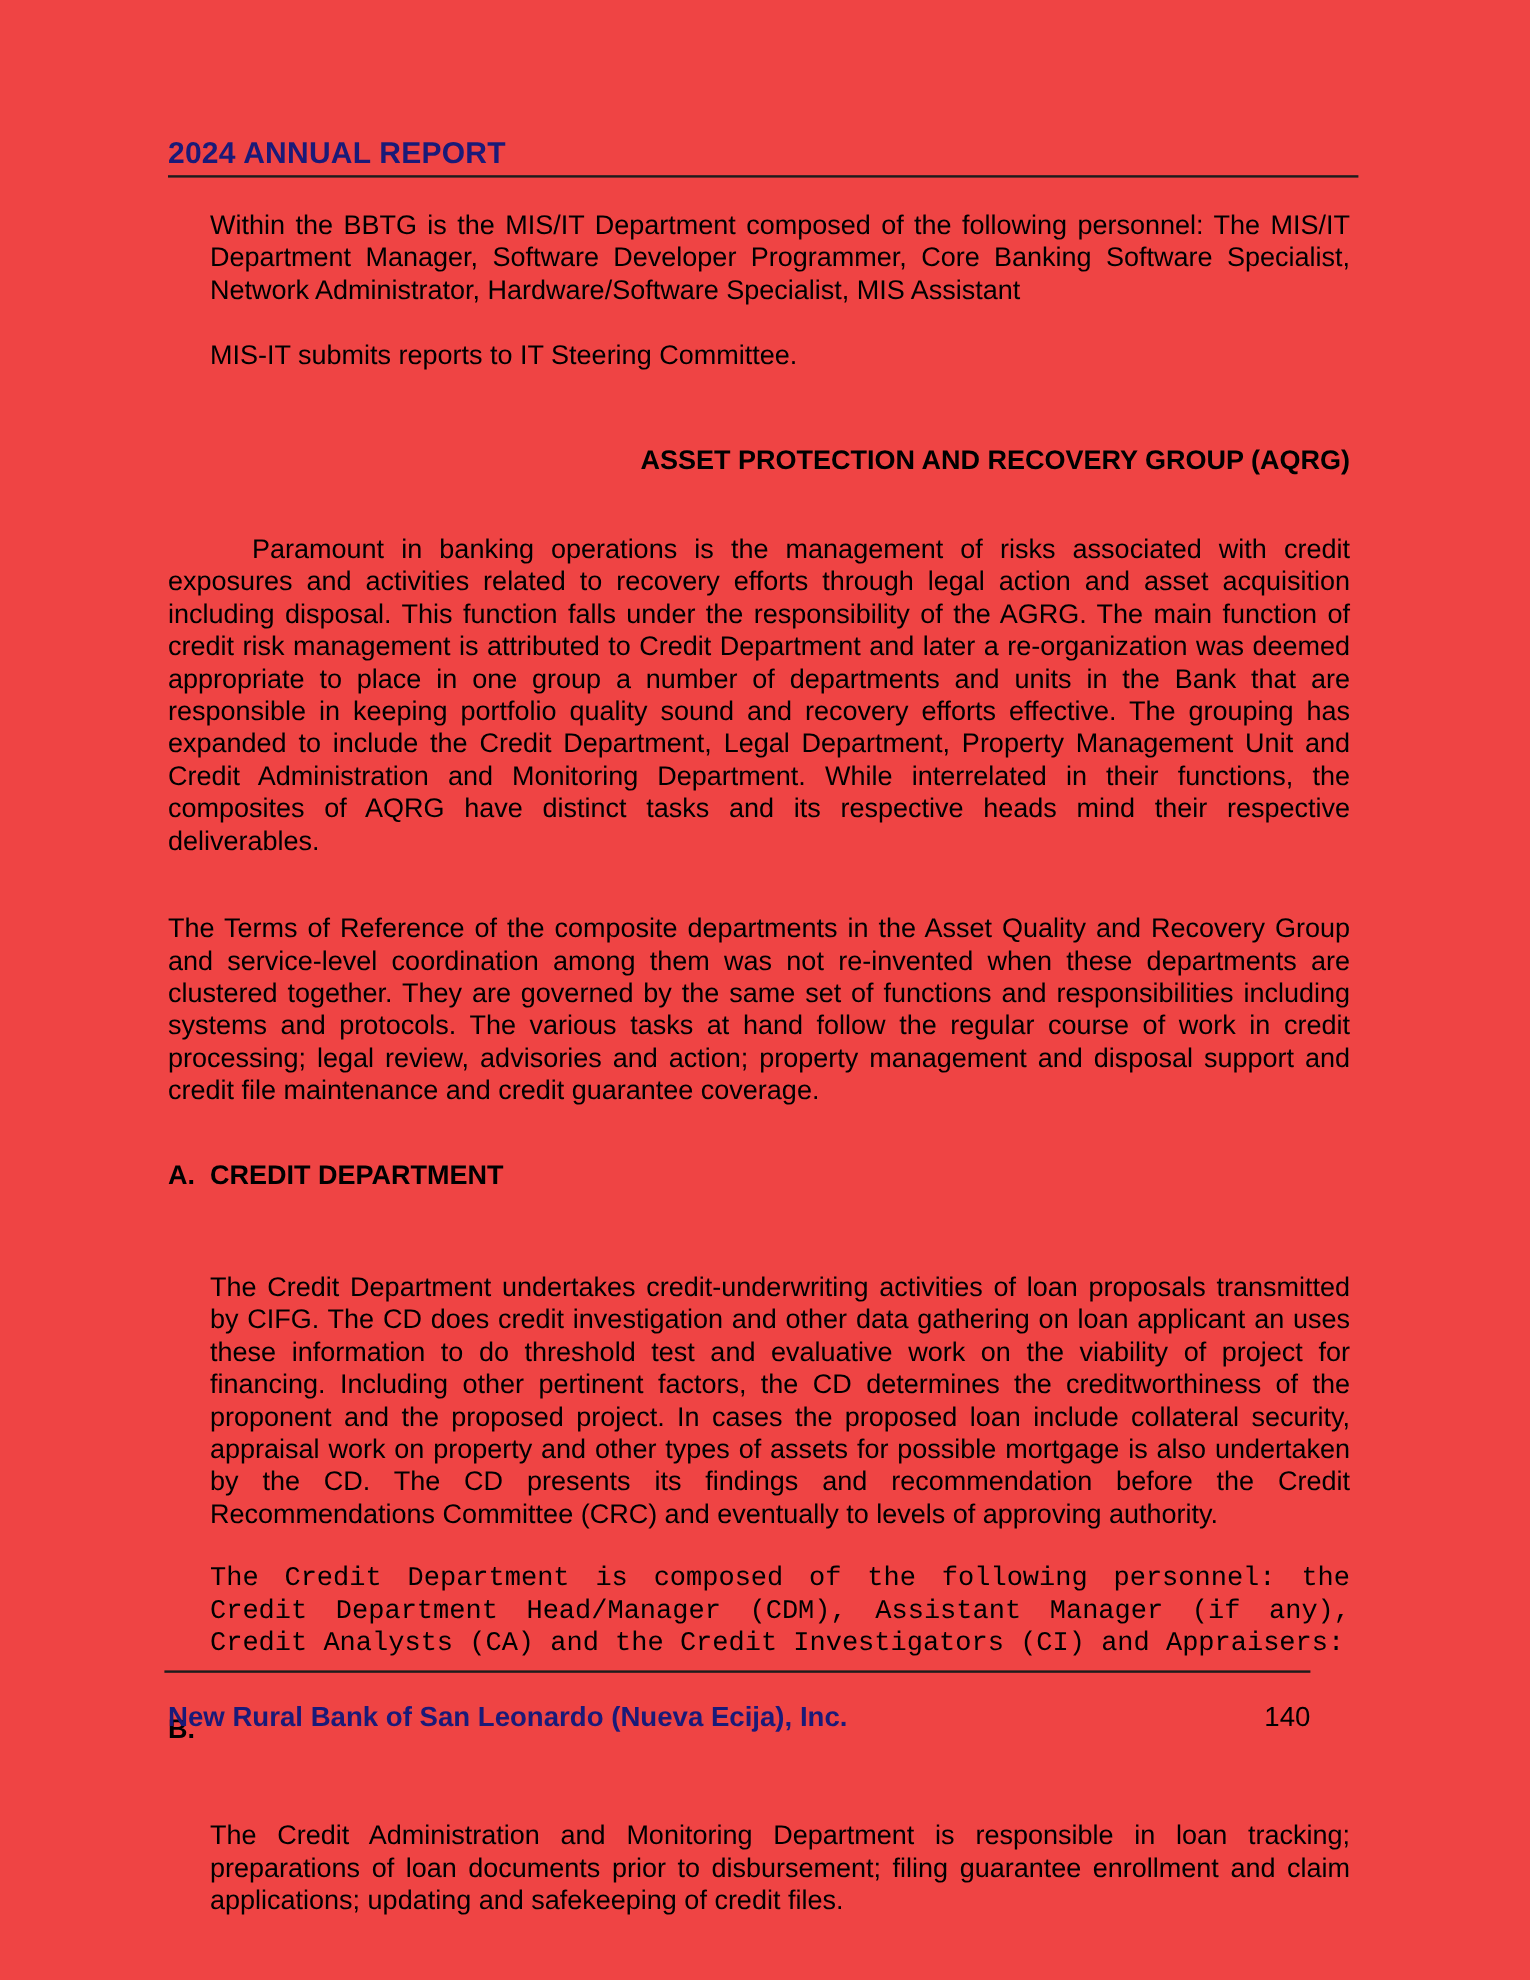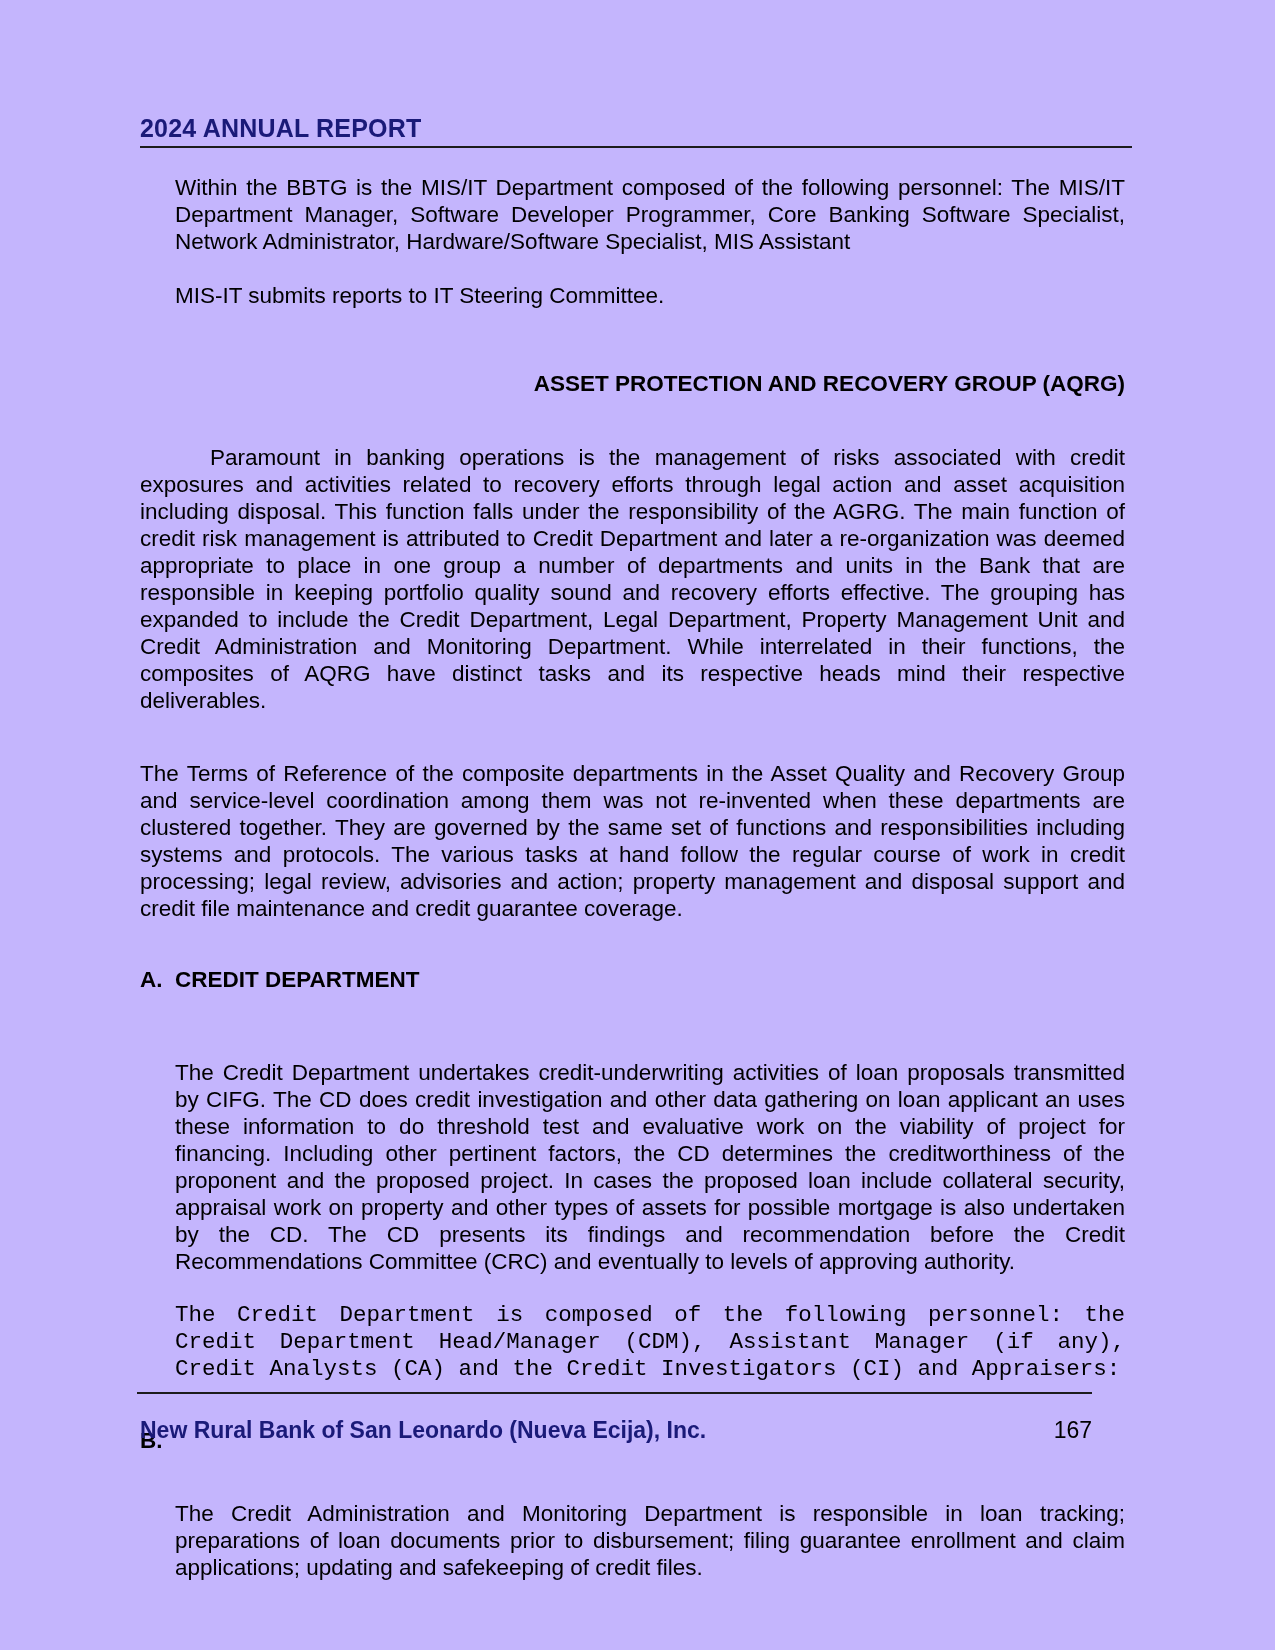--- a/index.html
+++ b/index.html
@@ -5,21 +5,21 @@
   html, body {
     margin: 0;
     padding: 0;
     background: #e8e8e8;
   }
   .page {
     position: relative;
     width: 1275px;
     height: 1650px;
     margin: 0 auto;
-    background: #c4b5fd;
+    background: #ef4444;
     font-family: "Liberation Sans", "DejaVu Sans", sans-serif;
     color: #000000;
     overflow: hidden;
   }
   .content {
     padding: 0 150px 0 140px;
   }
   .doc-header-title {
     margin-top: 114px;
     font-size: 25px;
@@ -56,21 +56,21 @@
   }
   .heading-a     { margin-top: 44px; }
   .heading-b     { margin-top: 44px; }
   .sec-label {
     display: inline-block;
     width: 35px;
     flex: 0 0 35px;
   }
   .par-cd1       { margin-top: 66px; }
   .par-cd2       { margin-top: 27px; font-family: Liberation Mono, monospace; }
-  .par-camd      { margin-top: 46px; }
+  .par-camd      { margin-top: 62px; }
   .doc-footer {
     position: absolute;
     left: 137px;
     top: 1392px;
     width: 955px;
     border-top: 2.5px solid #1c1c1c;
     padding-top: 23px;
     display: flex;
     justify-content: space-between;
     align-items: center;
@@ -117,15 +117,15 @@
     <div class="section-heading heading-b">
       <span class="sec-label">B.</span>
     </div>
 
     <p class="body-par block-indent par-camd">The Credit Administration and Monitoring Department is responsible in loan tracking; preparations of loan documents prior to disbursement; filing guarantee enrollment and claim applications; updating and safekeeping of credit files.</p>
 
   </div>
 
   <div class="doc-footer">
     <span class="footer-bank">New Rural Bank of San Leonardo (Nueva Ecija), Inc.</span>
-    <span class="footer-page-num">167</span>
+    <span class="footer-page-num">140</span>
   </div>
 </div>
 
 </body></html>

